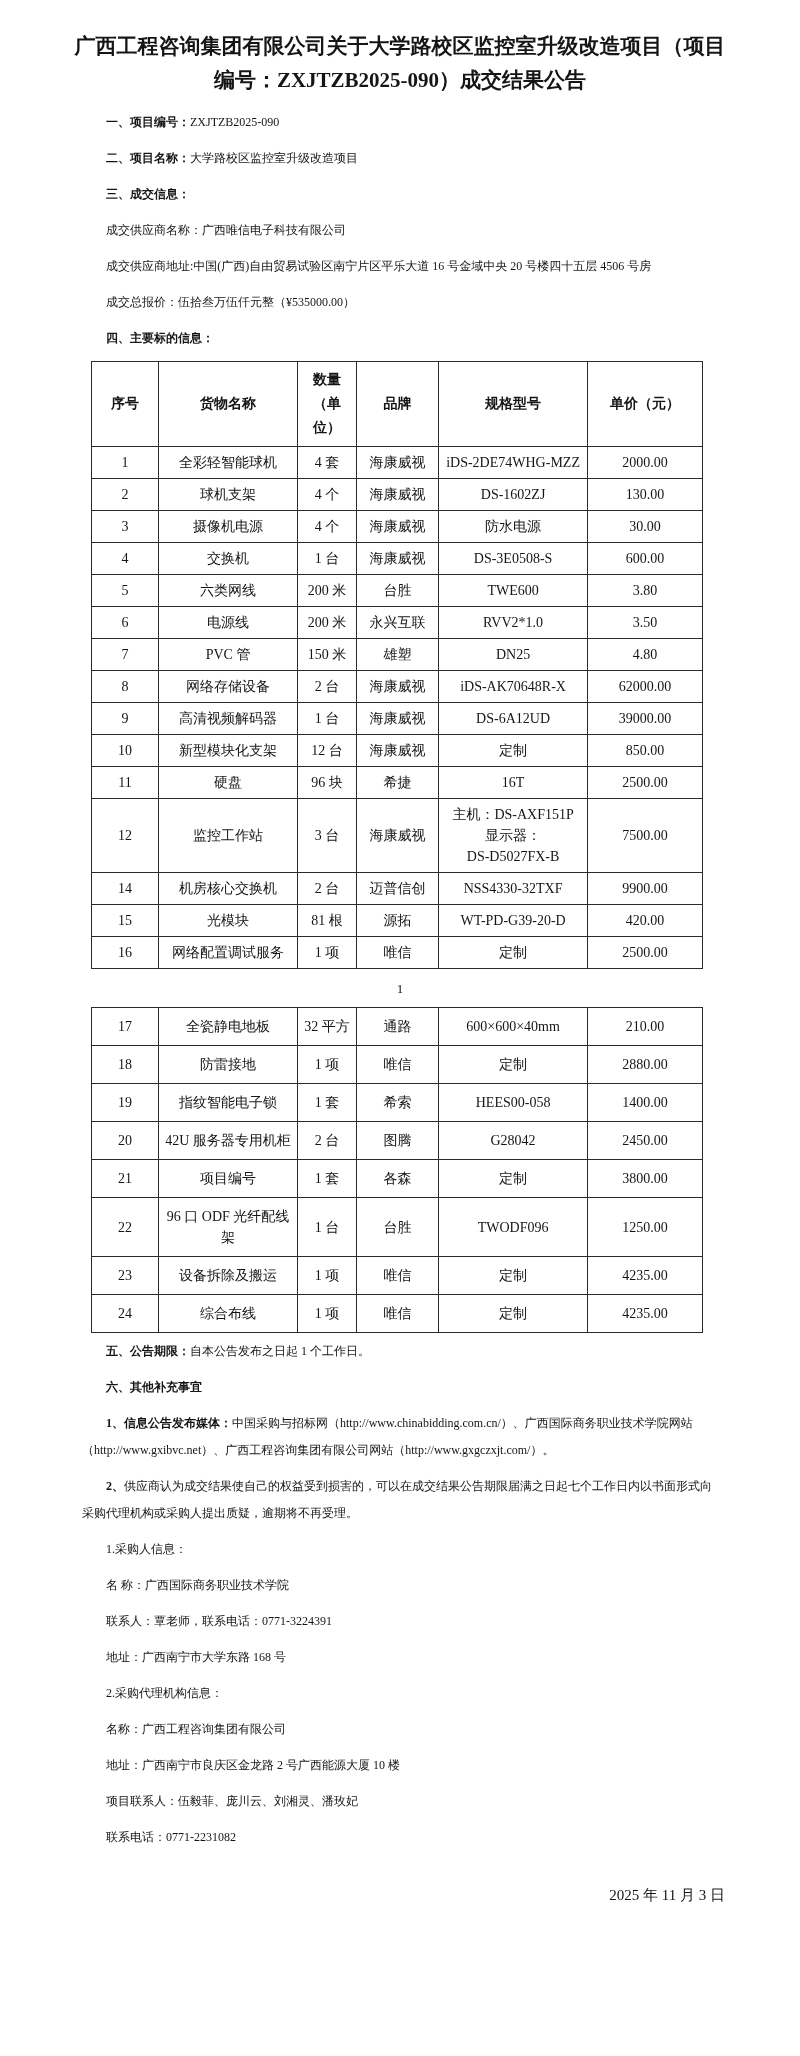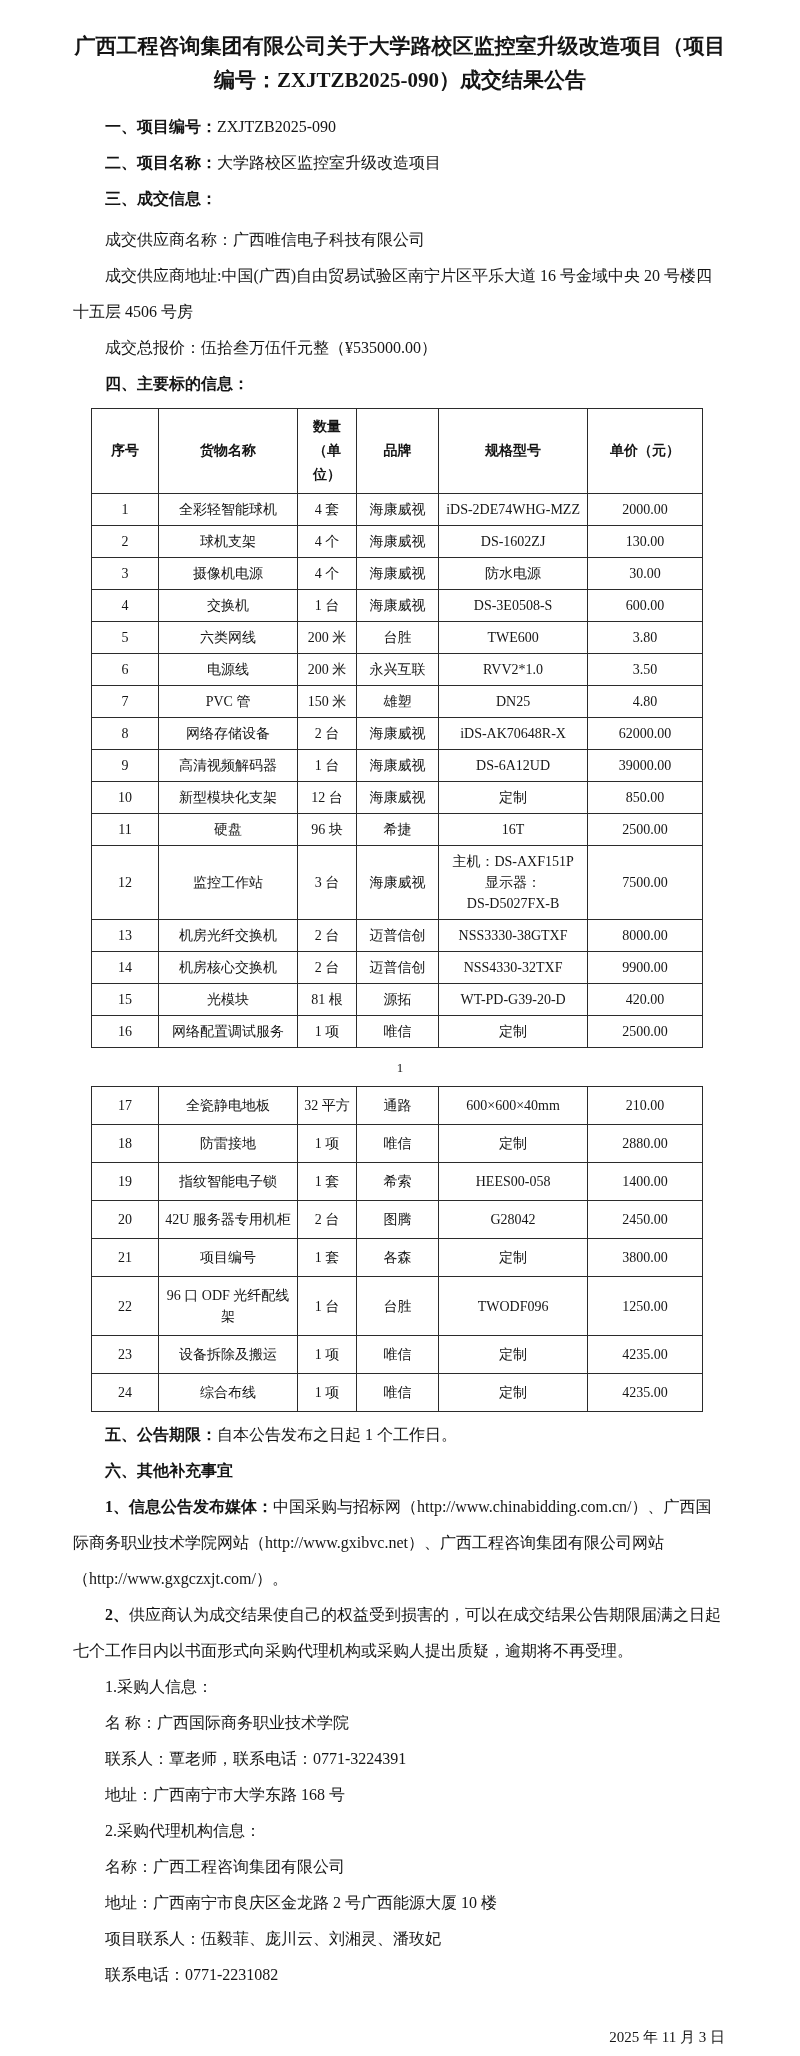--- a/index.html
+++ b/index.html
@@ -6,21 +6,21 @@
   body{
     width:800px;height:2056px;overflow:hidden;
     background:#ffffff;color:#151515;
     font-family:"Liberation Serif","DejaVu Serif",serif;
   }
   .page{padding:24px 73px 0 73px;box-sizing:border-box;}
   .title{
     font-size:21px;font-weight:bold;text-align:center;
     line-height:1.6;margin:6px 0 12px 0;
   }
-  .para{font-size:16px;line-height:2.25;margin:0;text-indent:2em;}
+  .para{font-size:12px;line-height:2.25;margin:9px;text-indent:2em;}
   .para.gap-top{margin-top:5px;}
   .b{font-weight:bold;}
   .u{text-underline-offset:4px;}
   .pagenum{font-size:13px;text-align:center;margin:10px 0 8px 0;line-height:1.6;}
   table.goods{
     border-collapse:collapse;table-layout:fixed;
     width:612px;margin:6px 0 0 18px;
   }
   table.goods th,table.goods td{
     border:1px solid #2b2b2b;
@@ -171,28 +171,20 @@
           <td class="c-no">12</td>
           <td class="c-name">监控工作站</td>
           <td class="c-qty">3 台</td>
           <td class="c-brand">海康威视</td>
           <td class="c-model">主机：DS-AXF151P
 显示器：
 DS-D5027FX-B</td>
           <td class="c-price">7500.00</td>
         </tr>
         <tr>
-          <td class="c-no">13</td>
-          <td class="c-name">机房光纤交换机</td>
-          <td class="c-qty">2 台</td>
-          <td class="c-brand">迈普信创</td>
-          <td class="c-model">NSS3330-38GTXF</td>
-          <td class="c-price">8000.00</td>
-        </tr>
-        <tr>
           <td class="c-no">14</td>
           <td class="c-name">机房核心交换机</td>
           <td class="c-qty">2 台</td>
           <td class="c-brand">迈普信创</td>
           <td class="c-model">NSS4330-32TXF</td>
           <td class="c-price">9900.00</td>
         </tr>
         <tr>
           <td class="c-no">15</td>
           <td class="c-name">光模块</td>

